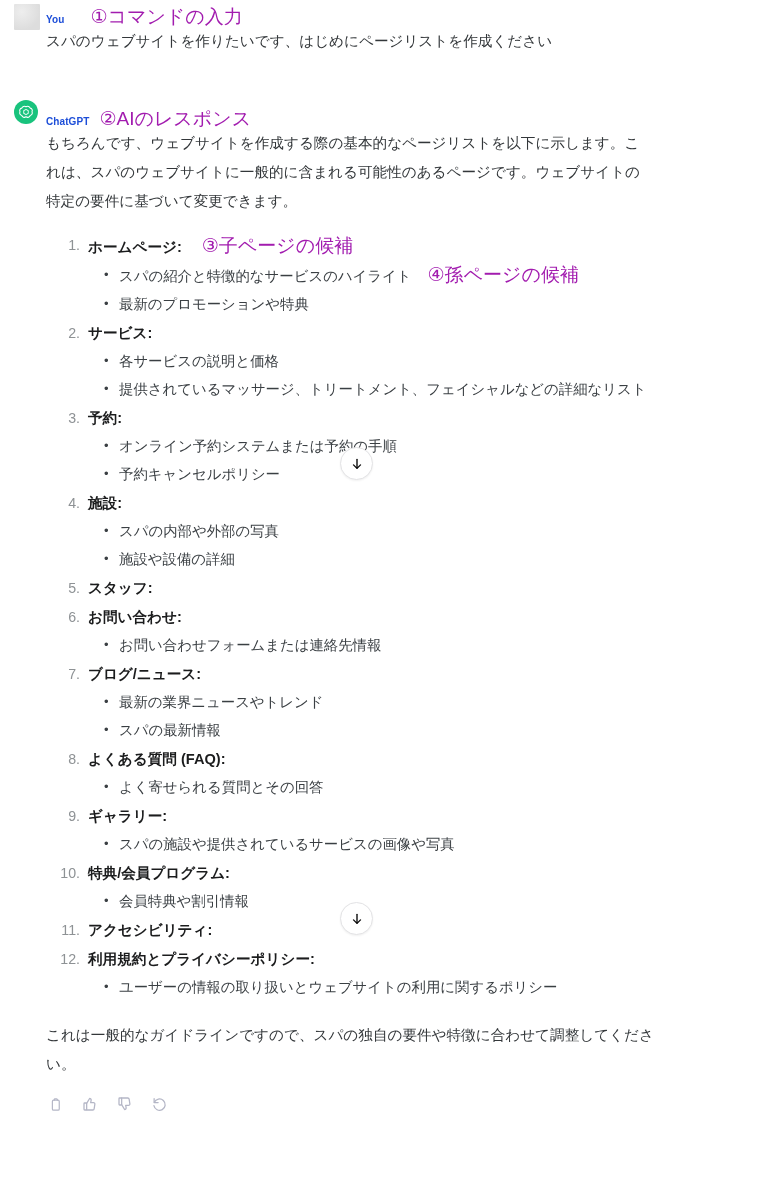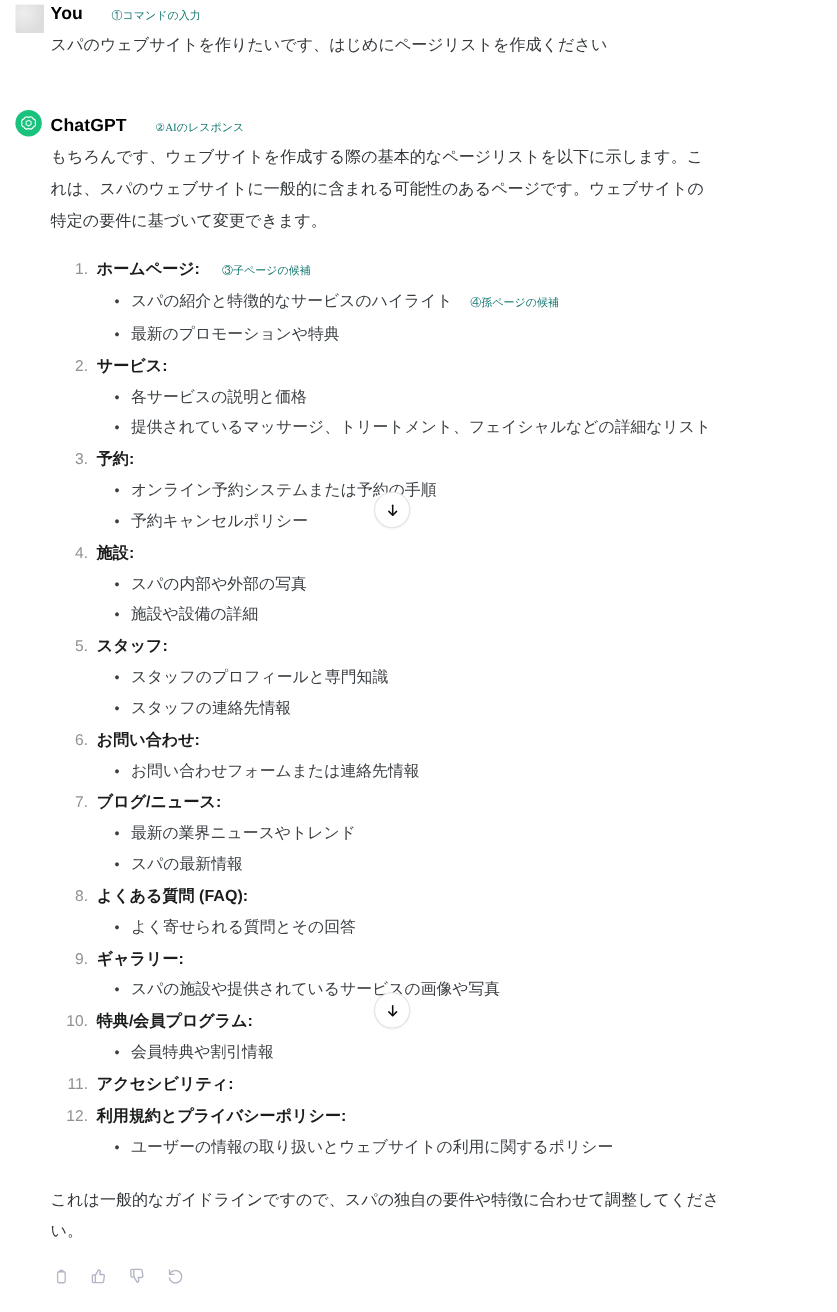--- a/index.html
+++ b/index.html
@@ -56,34 +56,33 @@
     justify-content: center;
   }
   .avatar.assistant-avatar svg { display: block; }
 
   .name-row {
     display: flex;
     align-items: baseline;
     height: 22px;
   }
   .author-name {
-    font-size: 16px;
+    font-size: 10px;
     font-weight: bold;
-    color: #000000;
+    color: #1d4ed8;
     letter-spacing: 0.1px;
   }
   .annotation {
-    color: #0f766e;
-    font-size: 10px;
+    color: #a21caf;
+    font-size: 19px;
     font-weight: normal;
     white-space: nowrap;
-    font-family: Liberation Serif, serif;
   }
   .annotation.ann-user { margin-left: 26px; }
-  .annotation.ann-assistant { margin-left: 26px; }
+  .annotation.ann-assistant { margin-left: 10px; }
   .annotation.ann-inline { margin-left: 8px; text-align: center; }
   .annotation.ann-inline-wide { margin-left: 16px; }
 
   .body-text {
     font-size: 14.6px;
     line-height: 29px;
     color: #33373a;
     max-width: 620px;
     margin: 0;
     word-break: break-all;
@@ -280,28 +279,20 @@
           <li>
             <span>施設や設備の詳細</span>
           </li>
         </ul>
       </li>
 
       <li>
         <div class="li-head">
           <span>スタッフ:</span>
         </div>
-        <ul class="sub-list">
-          <li>
-            <span>スタッフのプロフィールと専門知識</span>
-          </li>
-          <li>
-            <span>スタッフの連絡先情報</span>
-          </li>
-        </ul>
       </li>
 
       <li>
         <div class="li-head">
           <span>お問い合わせ:</span>
         </div>
         <ul class="sub-list">
           <li>
             <span>お問い合わせフォームまたは連絡先情報</span>
           </li>

